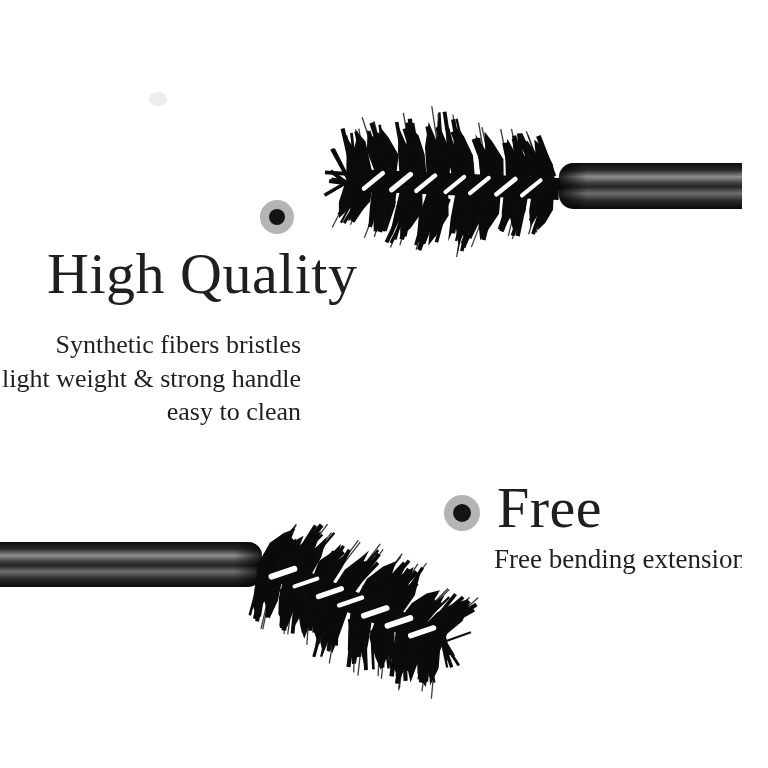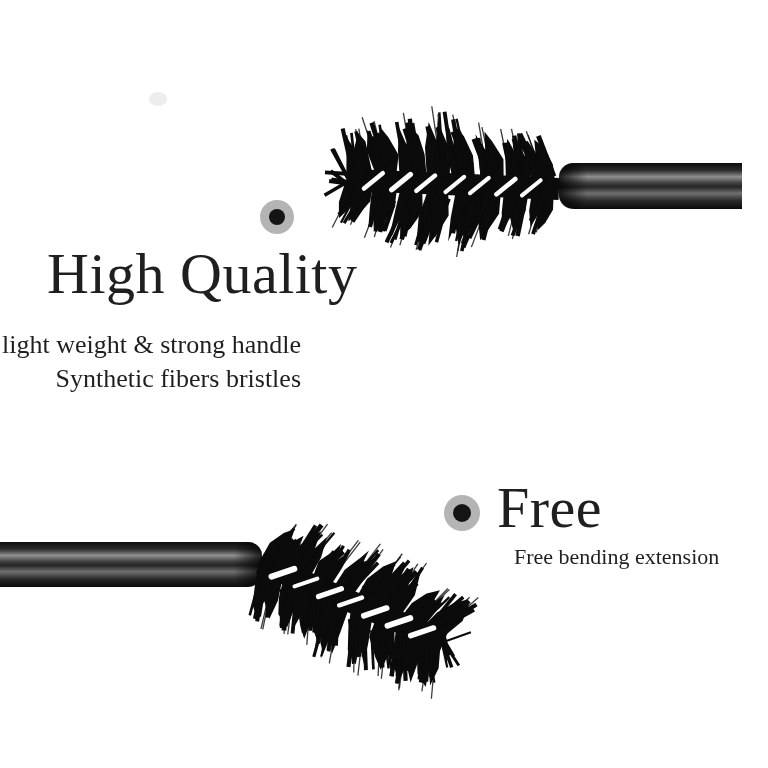--- a/index.html
+++ b/index.html
@@ -24,22 +24,22 @@
   .feature-lines{
     position:absolute;
     font-size:26px;
     line-height:33.5px;
     text-align:right;
     white-space:nowrap;
   }
   .lines-high-quality{right:441px;top:328px;}
   .line-bend{
     position:absolute;
-    left:514px;top:545px;
-    font-size:22px;
+    left:494px;top:545px;
+    font-size:27px;
     line-height:1.1;
     white-space:nowrap;
   }
   .bullet{
     position:absolute;
     border-radius:50%;
     background:var(--bullet_ring,#b4b4b4);
     display:flex;align-items:center;justify-content:center;
   }
   .bullet-top{left:260px;top:200px;width:34px;height:34px;}
@@ -408,22 +408,23 @@
         <line x1="197" y1="3.6" x2="221.2" y2="-18.7" stroke-width="2.0"></line>
         <line x1="197" y1="-0.7" x2="210.1" y2="17.5" stroke-width="2.0"></line>
       </g>
     </svg>
 
   <div class="bullet bullet-top">
     <span class="bullet-core"></span>
   </div>
   <div class="feature-title title-high-quality">High Quality</div>
   <div class="feature-lines lines-high-quality">
+    <div>Synthetic fibers bristles</div>
     <div>light weight &amp; strong handle</div>
-    <div>Synthetic fibers bristles</div>
+    <div>easy to clean</div>
   </div>
 
   <div class="bullet bullet-bend">
     <span class="bullet-core"></span>
   </div>
   <div class="feature-title title-bend">Free</div>
   <div class="line-bend">Free bending extension</div>
 
 </div>
 

